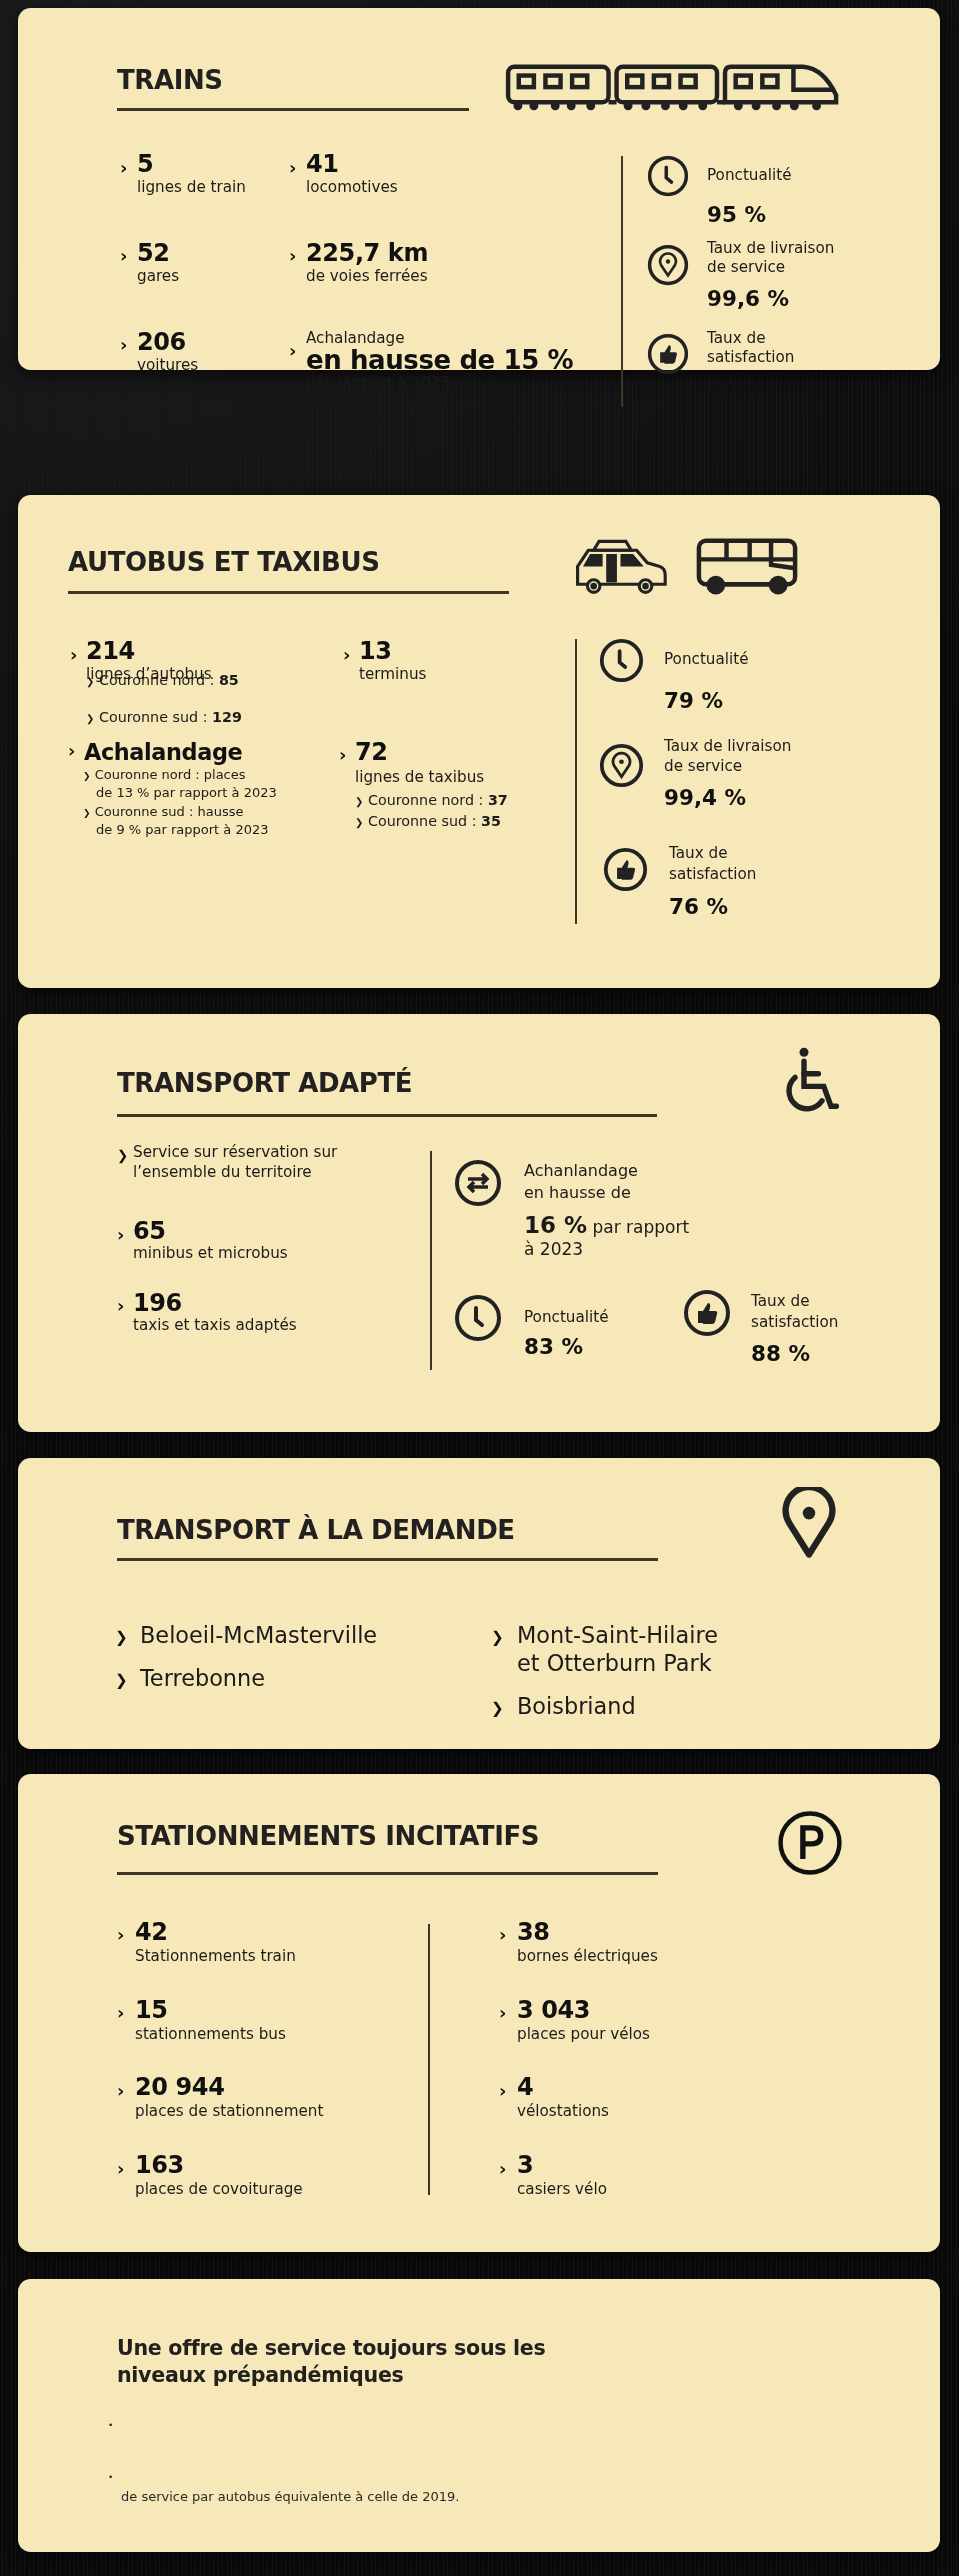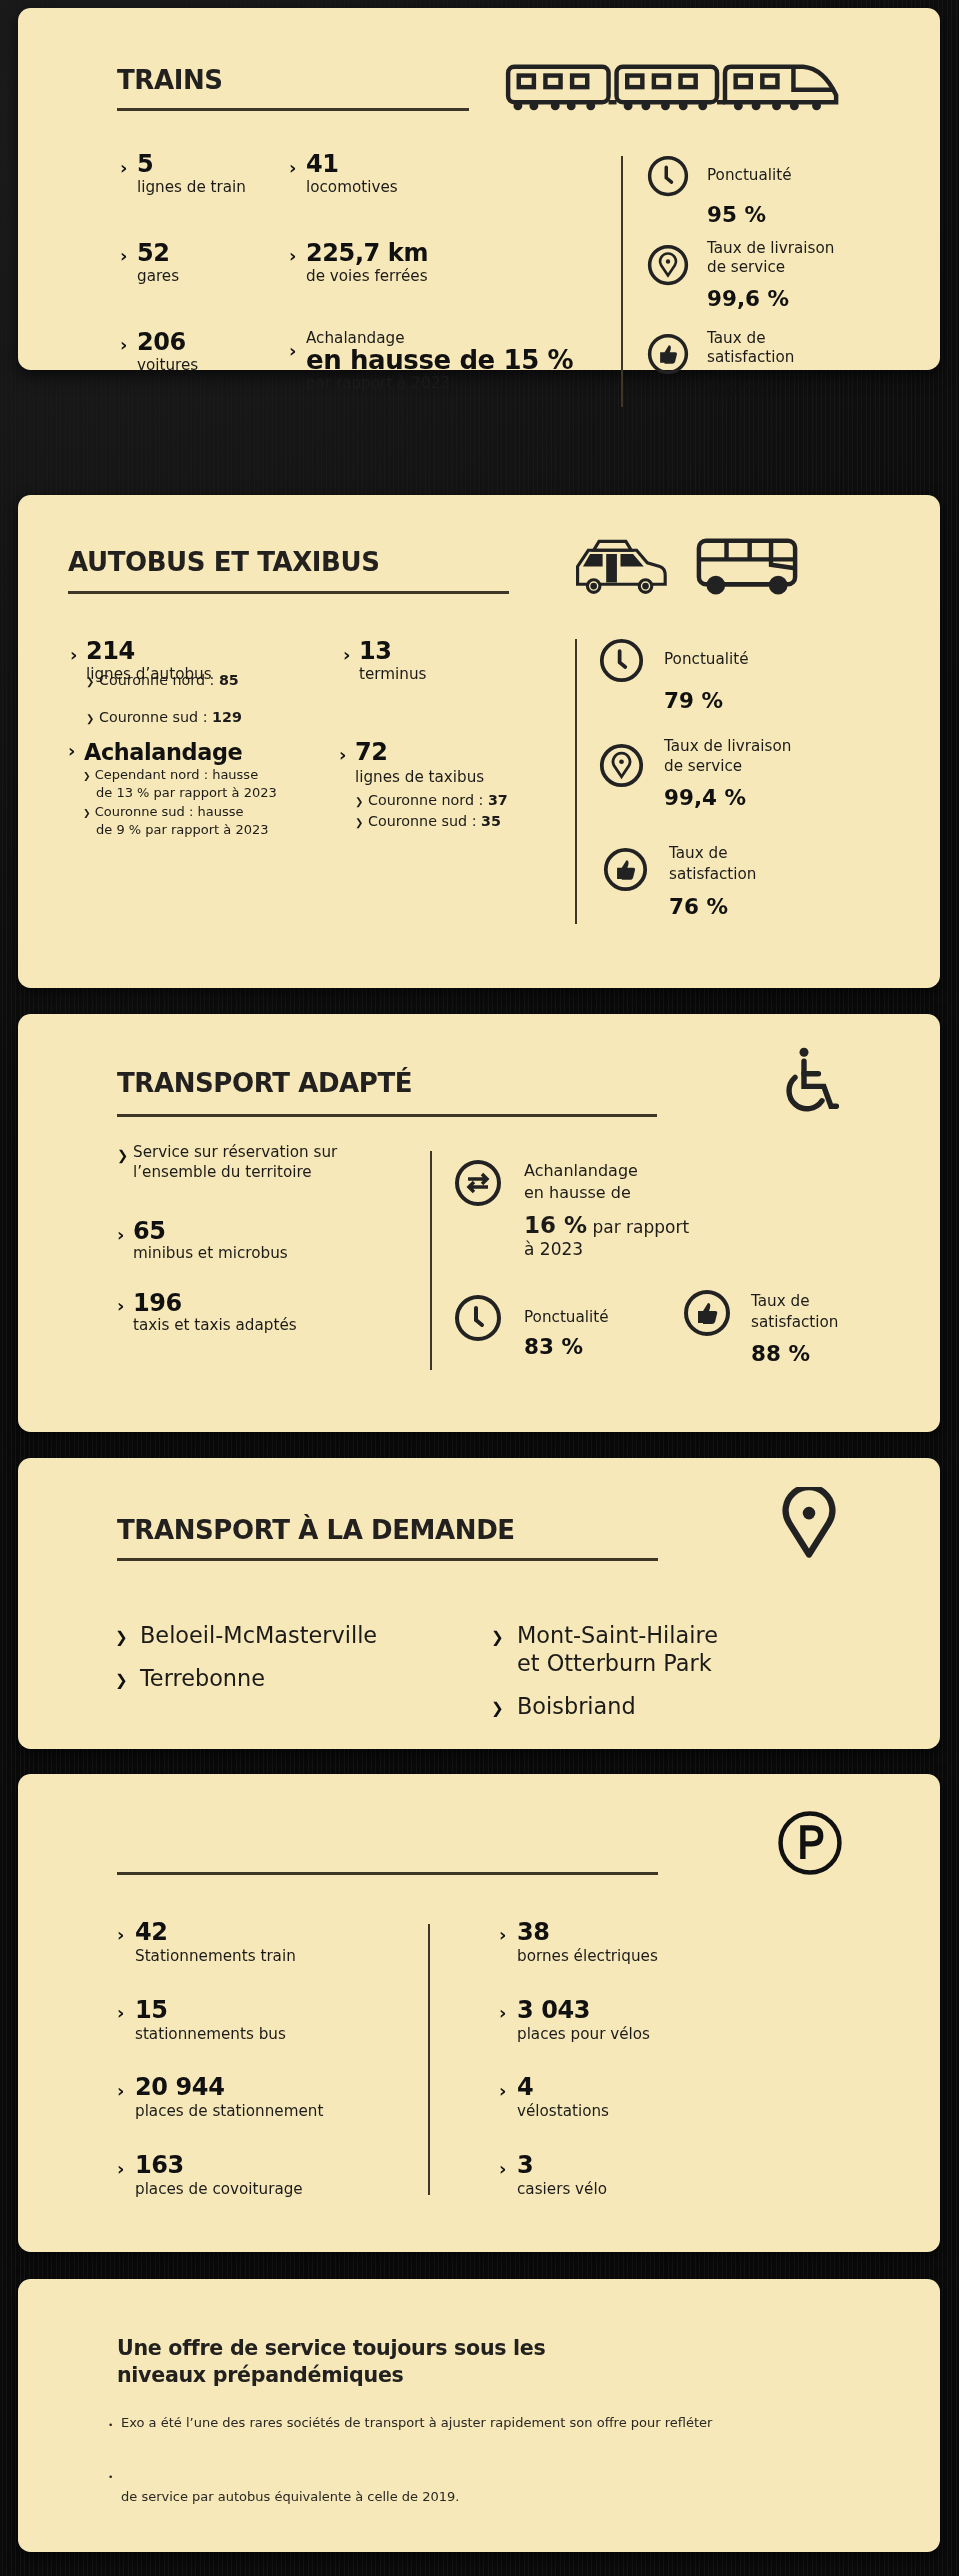--- a/index.html
+++ b/index.html
@@ -158,21 +158,21 @@
   <span class="lbl" style="left:68px;top:170px;">lignes d’autobus</span>
   <span class="sub" style="left:68px;top:176px;"><span style="font-size:10px;">❯</span> <span>Couronne nord : </span><b>85</b></span>
   <span class="sub" style="left:68px;top:213px;"><span style="font-size:10px;">❯</span> <span>Couronne sud : </span><b>129</b></span>
 
   <span class="chev" style="left:325px;top:151px;">›</span>
   <span class="num" style="left:341px;top:143px;">13</span>
   <span class="lbl" style="left:341px;top:170px;">terminus</span>
 
   <span class="chev" style="left:50px;top:247px;">›</span>
   <span class="num" style="left:66px;top:244px;font-size:22.4px;">Achalandage</span>
-  <span class="sub" style="left:65px;top:271px;font-size:13px;"><span style="font-size:9px;">❯</span> <span>Cependant nord : hausse</span></span>
+  <span class="sub" style="left:65px;top:271px;font-size:13px;"><span style="font-size:9px;">❯</span> <span>Couronne nord : places</span></span>
   <span class="sub" style="left:78px;top:289px;font-size:13px;">de 13 % par rapport à 2023</span>
   <span class="sub" style="left:65px;top:308px;font-size:13px;"><span style="font-size:9px;">❯</span> <span>Couronne sud : hausse</span></span>
   <span class="sub" style="left:78px;top:326px;font-size:13px;">de 9 % par rapport à 2023</span>
 
   <span class="chev" style="left:321px;top:251px;">›</span>
   <span class="num" style="left:337px;top:244px;">72</span>
   <span class="lbl" style="left:337px;top:273px;">lignes de taxibus</span>
   <span class="sub" style="left:337px;top:296px;"><span style="font-size:10px;">❯</span> <span>Couronne nord : </span><b>37</b></span>
   <span class="sub" style="left:337px;top:317px;"><span style="font-size:10px;">❯</span> <span>Couronne sud : </span><b>35</b></span>
 
@@ -282,20 +282,21 @@
   <span class="list-item" style="left:122px;top:207px;">Terrebonne</span>
 
   <span class="chev" style="left:473px;top:170px;font-size:15.2px;">❯</span>
   <span class="list-item" style="left:499px;top:164px;">Mont-Saint-Hilaire</span>
   <span class="list-item" style="left:499px;top:192px;">et Otterburn Park</span>
   <span class="chev" style="left:473px;top:241px;font-size:15.2px;">❯</span>
   <span class="list-item" style="left:499px;top:235px;">Boisbriand</span>
 </section>
 
 <section class="card" style="top:1774px;height:478px;">
+  <div class="title" style="left:99px;top:47px;">STATIONNEMENTS INCITATIFS</div>
   <div class="rule" style="left:99px;top:98px;width:541px;"></div>
   <div class="icon" style="left:759px;top:36px;width:66px;height:66px;">
     <svg viewBox="0 0 74 74" fill="none" stroke="#111" stroke-width="5">
         <circle cx="37" cy="37" r="33"></circle>
         <path d="M29 55 V20 H39 Q49 20 49 29 Q49 38 39 38 H29" stroke-width="6"></path>
       </svg>
   </div>
 
   <span class="chev" style="left:99px;top:152px;">›</span>
   <span class="num" style="left:117px;top:145px;">42</span>
@@ -330,18 +331,17 @@
   <span class="chev" style="left:481px;top:386px;">›</span>
   <span class="num" style="left:499px;top:378px;">3</span>
   <span class="lbl" style="left:499px;top:406px;">casiers vélo</span>
 </section>
 
 <section class="card" style="top:2279px;height:273px;">
   <div class="h2" style="left:99px;top:56px;">Une offre de service toujours sous les</div>
   <div class="h2" style="left:99px;top:83px;">niveaux prépandémiques</div>
 
   <span class="bul" style="left:90px;top:134px;font-size:9px;">•</span>
-  <span class="bul" style="left:103px;top:132px;white-space:nowrap;">Exo a été l’une des rares sociétés de transport à ajuster rapidement son offre pour refléter</span>
 
   <span class="bul" style="left:90px;top:186px;font-size:9px;">•</span>
   <span class="bul" style="left:103px;top:206px;white-space:nowrap;">de service par autobus équivalente à celle de 2019.</span>
 </section>
 
 
 </body></html>

